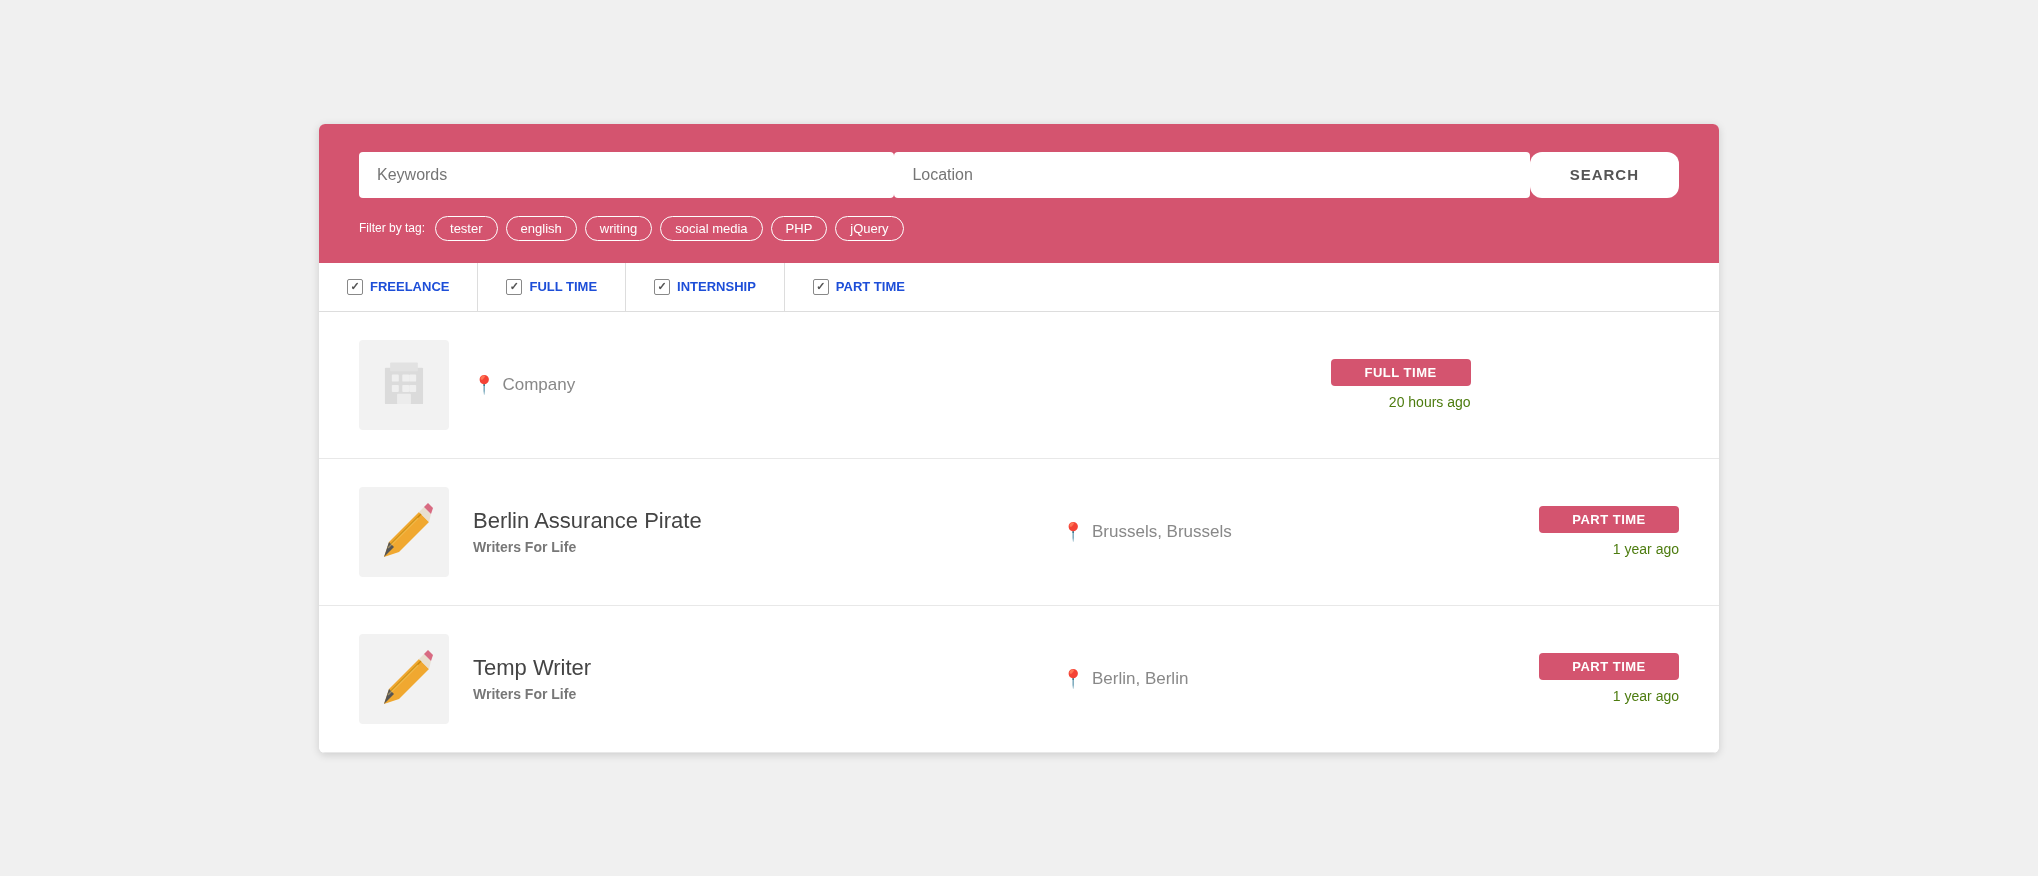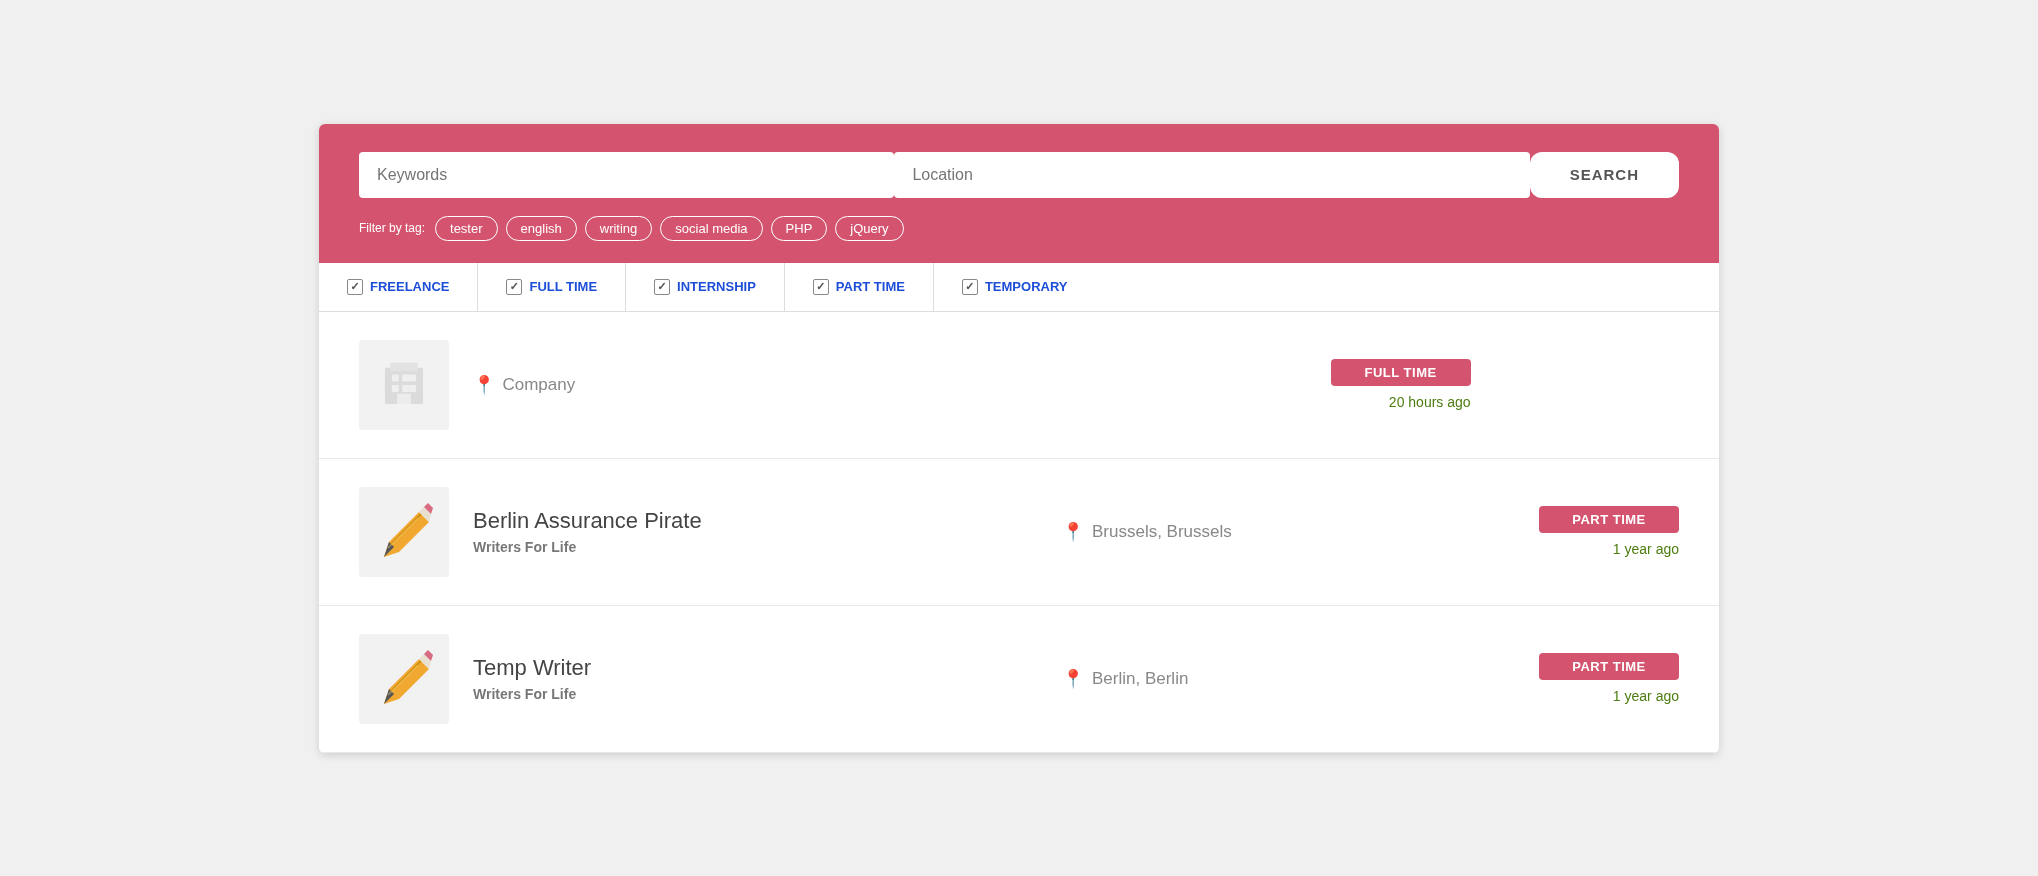--- a/index.html
+++ b/index.html
@@ -223,24 +223,20 @@
         <span>FULL TIME</span>
       </div>
       <div class="filter-type">
         <span class="check-icon"></span>
         <span>INTERNSHIP</span>
       </div>
       <div class="filter-type">
         <span class="check-icon"></span>
         <span>PART TIME</span>
       </div>
-      <div class="filter-type">
-        <span class="check-icon"></span>
-        <span>TEMPORARY</span>
-      </div>
     </div>
 
   <div class="job-list" id="job-list">
   <div class="job-item">
     <div class="job-logo">
       <svg class="building-svg" viewBox="0 0 60 60" fill="none" xmlns="http://www.w3.org/2000/svg">
     <rect x="8" y="10" width="44" height="42" rx="1" fill="#bbb"></rect>
     <rect x="14" y="4" width="32" height="10" rx="1" fill="#ccc"></rect>
     <rect x="16" y="18" width="8" height="8" rx="1" fill="#fff" opacity="0.7"></rect>
     <rect x="28" y="18" width="8" height="8" rx="1" fill="#fff" opacity="0.7"></rect>

